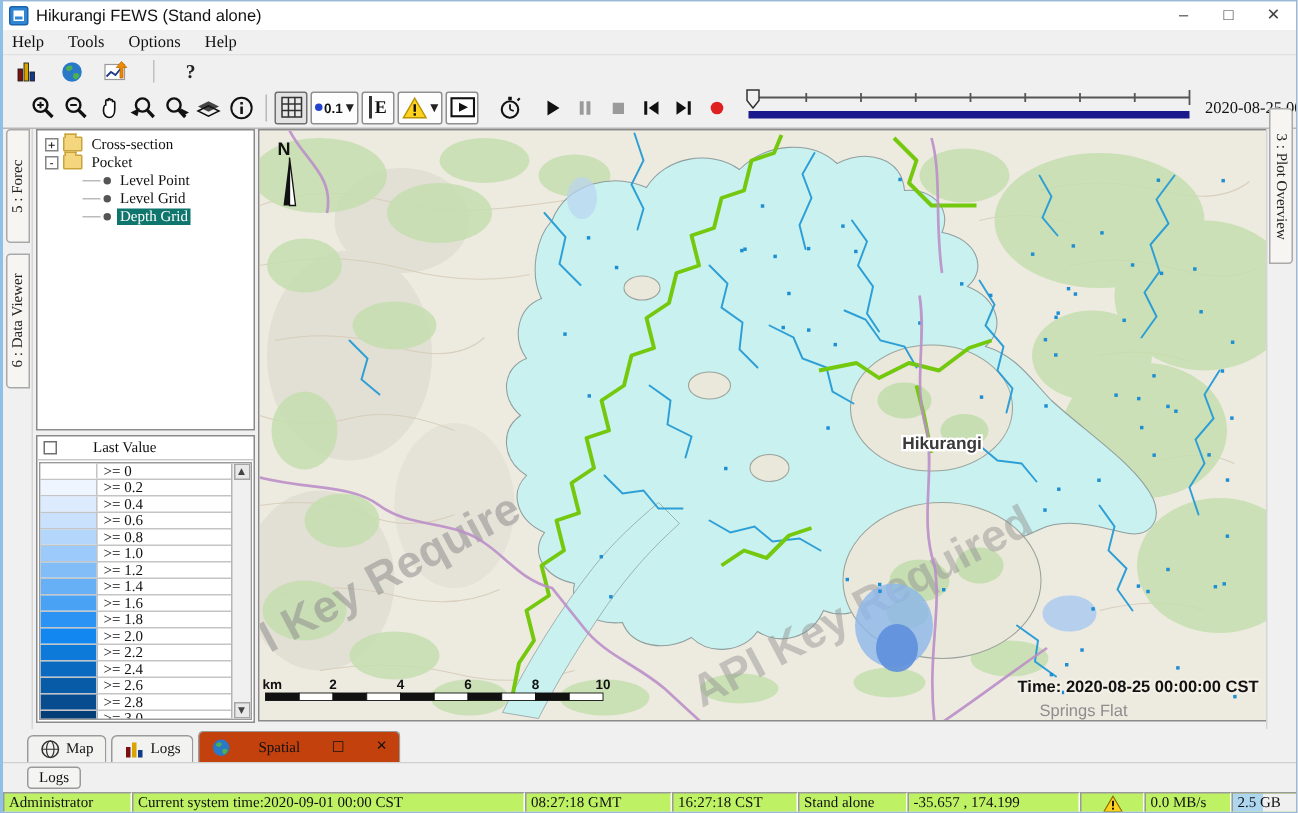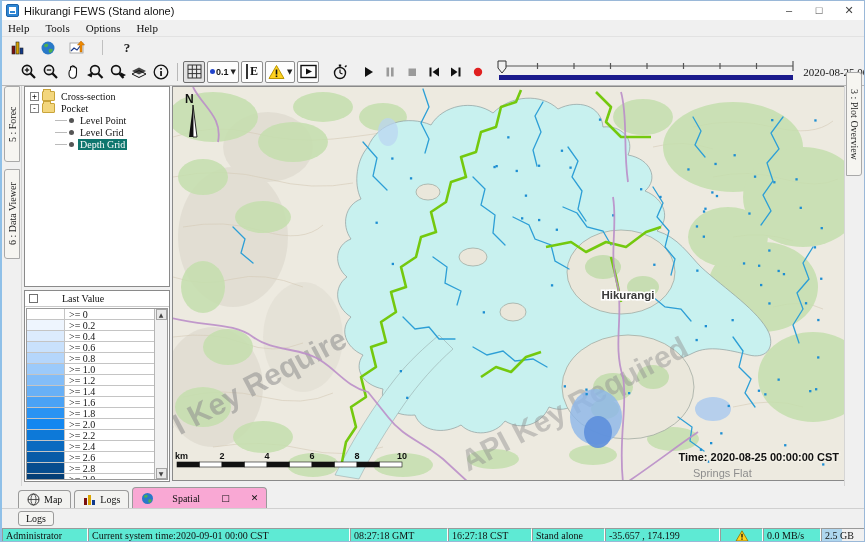--- a/index.html
+++ b/index.html
@@ -80,28 +80,28 @@
     flex-direction:column;justify-content:space-between;align-items:center;}
   .scr-btn{width:11px;height:11px;border:1px solid #a5a5a5;background:#e8e8e8;font-size:6px;
     line-height:10px;text-align:center;color:#444;font-family:"DejaVu Sans",sans-serif;}
   
   #map-wrap{position:absolute;left:170px;top:0;width:676px;height:395px;border:1px solid #8a8a8a;background:#edeae0;overflow:hidden;}
   
   #tabbar{position:absolute;top:485px;left:0;right:0;height:23px;background:#f0f0f0;
     display:flex;align-items:flex-end;padding-left:16px;gap:3px;border-bottom:1px solid #d0d0d0;}
   .btab{display:flex;align-items:center;gap:4px;border:1px solid #9a9a9a;border-bottom:none;
     border-radius:4px 4px 0 0;background:#f2f2f0;height:18px;padding:0 8px;font-size:10px;}
-  .btab.active{height:21px;background:#f9a8d4;gap:18px;}
+  .btab.active{height:21px;background:#c2410c;gap:18px;}
   .tab-ctl{font-family:"DejaVu Sans",sans-serif;font-size:9px;font-weight:bold;color:#111;margin-left:3px;}
   
   #logsrow{position:absolute;top:508px;left:0;right:0;height:19px;background:#f0f0f0;display:flex;align-items:center;padding-left:16px;}
   #logs-btn{border:1px solid #9a9a9a;border-radius:3px;background:#f4f4f2;height:15px;padding:0 7px;
     font-size:10px;display:flex;align-items:center;}
   
-  #statusbar{position:absolute;top:527px;left:0;right:0;height:15px;background:#5eead4;display:flex;}
+  #statusbar{position:absolute;top:527px;left:0;right:0;height:15px;background:#bef264;display:flex;}
   .scell{border:1px solid;border-color:#9a9a9a #fdfdfd #fdfdfd #9a9a9a;height:15px;font-size:10px;
     padding:0 3px;white-space:nowrap;overflow:hidden;display:flex;align-items:center;flex:0 0 auto;}
   .sc0{width:86px;} .sc1{width:262px;} .sc2{width:98px;} .sc3{width:84px;} .sc4{width:73px;}
   .sc5{width:115px;} .sc6{width:43px;justify-content:center;} .sc7{width:58px;} 
   .sc8{width:46px;background:linear-gradient(to right,#aed6ee 0 45%,#f0f0f0 45%);}
   svg text{font-family:"Liberation Sans",sans-serif;}
 </style>
 </head>
 <body>
 

